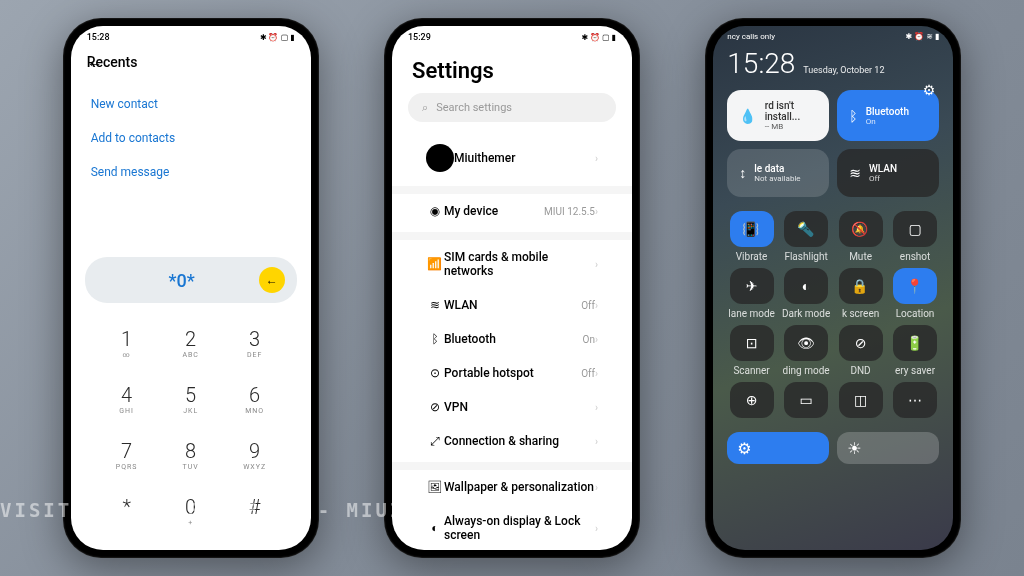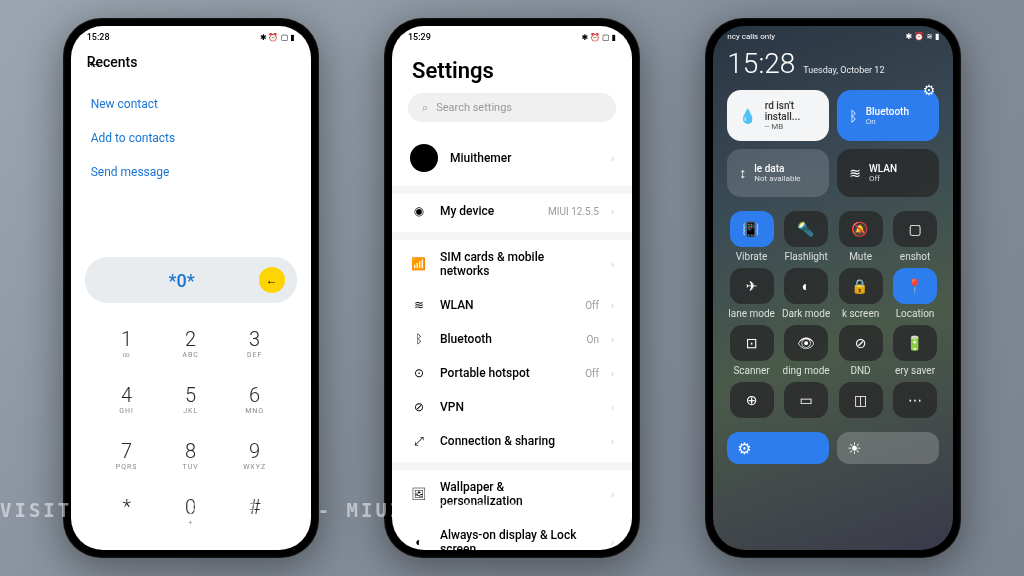--- a/index.html
+++ b/index.html
@@ -106,22 +106,22 @@
   padding: 8px 14px;
   display: flex;
   align-items: center;
   gap: 8px;
   color: #999;
   font-size: 11px;
 }
 .settings-item {
   display: flex;
   align-items: center;
-  padding: 10px 18px;
-  gap: 12px;
+  padding: 10px 34px;
+  gap: 0;
 }
 .settings-item.account { padding-bottom: 14px; border-bottom: 8px solid #f5f5f5; }
 .settings-item.divider-after { border-bottom: 8px solid #f5f5f5; padding-bottom: 14px; }
 .settings-icon { width: 18px; font-size: 12px; text-align: center; }
 .account-avatar { width: 28px; height: 28px; background: #000; border-radius: 50%; flex-shrink: 0; }
 .settings-label { flex: 1; font-size: 12px; font-weight: 500; }
 .settings-sub { font-size: 8px; color: #888; line-height: 1.2; }
 .settings-value { font-size: 10px; color: #999; }
 .chevron { color: #ccc; font-size: 10px; }
 

